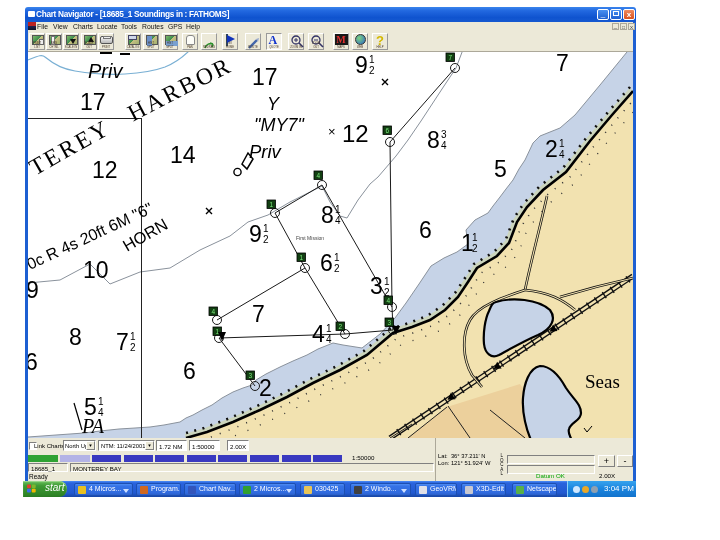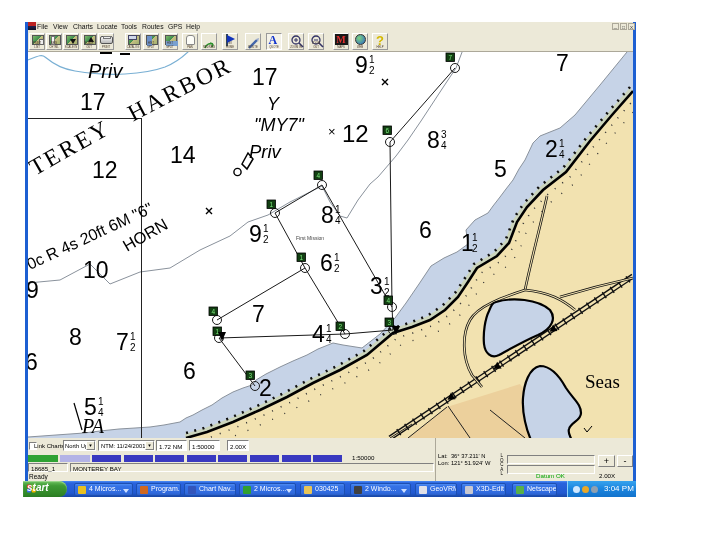--- a/index.html
+++ b/index.html
@@ -7,20 +7,34 @@
   body{font-family:"Liberation Sans", sans-serif;position:relative;}
   .abs{position:absolute;}
   .sunken{border:1px solid;border-color:#808080 #fff #fff #808080;background:#fff;}
   .raised{border:1px solid;border-color:#fff #808080 #808080 #fff;background:#ece9d8;}
 </style>
 </head>
 <body>
 
 <div class="abs" style="left:25px;top:7px;width:611px;height:474px;">
 
+  <div class="abs" style="left:0;top:0;width:611px;height:15px;border-radius:3px 3px 0 0;background:linear-gradient(180deg,#3a85ec 0%,#2268e0 25%,#0f53cf 70%,#1659d0 100%);">
+
+    <div class="abs" style="left:3px;top:4px;width:7px;height:6px;background:#fff;border-radius:1px;"></div>
+
+    <div class="abs" style="left:11px;top:2px;color:#fff;font-weight:bold;font-size:9px;letter-spacing:-0.35px;transform:scaleX(0.92);transform-origin:0 0;white-space:nowrap;">Chart Navigator - [18685_1 Soundings in : FATHOMS]</div>
+
+    <div class="abs" style="left:572px;top:2px;width:12px;height:11px;background:linear-gradient(180deg,#4a90f0,#2060d0);border:1px solid #fff;border-radius:2px;color:#fff;font-size:8px;line-height:8px;text-align:center;">_</div>
+
+    <div class="abs" style="left:585px;top:2px;width:12px;height:11px;background:linear-gradient(180deg,#4a90f0,#2060d0);border:1px solid #fff;border-radius:2px;">
+        <div class="abs" style="left:2px;top:1px;width:6px;height:5px;border:1px solid #fff;"></div>
+      </div>
+
+    <div class="abs" style="left:598px;top:2px;width:12px;height:11px;background:linear-gradient(180deg,#ef8a60,#d9521e);border:1px solid #fff;border-radius:2px;color:#fff;font-weight:bold;font-size:8px;line-height:10px;text-align:center;">x</div>
+  </div>
 
   <div class="abs" style="left:0;top:15px;width:611px;height:459px;background:#ece9d8;border-left:3px solid #1d5fd2;border-right:3px solid #1d5fd2;border-bottom:2px solid #1d5fd2;">
 
     <div class="abs" style="left:0;top:0;width:605px;height:9px;background:#ece9d8;font-size:6.8px;color:#111;">
 
       <div class="abs" style="left:0px;top:0px;width:8px;height:8px;background:linear-gradient(180deg,#b22 0%,#b22 45%,#225 45%,#112 100%);"></div>
       <span class="abs" style="left:9px;top:1px;">File</span>
         <span class="abs" style="left:25px;top:1px;">View</span>
         <span class="abs" style="left:45px;top:1px;">Charts</span>
         <span class="abs" style="left:69px;top:1px;">Locate</span>
@@ -429,21 +443,21 @@
 
 <div style="position:absolute;left:0px;top:0px;width:44px;height:16px;background:linear-gradient(180deg,#6cc15e 0%,#3e9a34 30%,#2f8526 85%,#2a7a22 100%);border-radius:0 8px 8px 0;box-shadow:inset 0 1px 1px #9fd98f;">
       <div style="position:absolute;left:4px;top:3px;width:9px;height:9px;">
         <svg width="9" height="9" style="display:block">
           <rect x="0" y="0.5" width="4" height="3.8" rx="1" fill="#e33e2c"></rect>
           <rect x="4.7" y="0.5" width="4" height="3.8" rx="1" fill="#7db72f"></rect>
           <rect x="0" y="4.8" width="4" height="3.8" rx="1" fill="#3b6cf0"></rect>
           <rect x="4.7" y="4.8" width="4" height="3.8" rx="1" fill="#f0b800"></rect>
         </svg>
       </div>
-      <span style="position:absolute;left:4px;top:1px;color:#fff;font-size:10px;font-weight:bold;font-style:italic;font-family:Liberation Sans,sans-serif;">start</span>
+      <span style="position:absolute;left:22px;top:1px;color:#fff;font-size:10px;font-weight:normal;font-style:italic;font-family:Liberation Sans,sans-serif;">start</span>
     </div>
 
 <div style="position:absolute;left:51px;top:1.5px;width:59px;height:13px;background:linear-gradient(180deg,#4f8cf2 0%,#3572e6 20%,#306ade 80%,#2a5fc8 100%);border:1px solid #1d4fb0;border-radius:2px;overflow:hidden;">
       <div style="position:absolute;left:3px;top:2.5px;width:8px;height:8px;background:#e8c020;border-radius:1px;"></div>
       <span style="position:absolute;left:14px;top:1px;color:#fff;font-size:7px;font-family:Liberation Sans,sans-serif;white-space:nowrap;">4 Micros...</span>
       <div style="position:absolute;right:3px;top:5px;width:0;height:0;border-left:3px solid transparent;border-right:3px solid transparent;border-top:4px solid #cfe0ff;"></div>
     </div>
 
 <div style="position:absolute;left:113px;top:1.5px;width:45px;height:13px;background:linear-gradient(180deg,#4f8cf2 0%,#3572e6 20%,#306ade 80%,#2a5fc8 100%);border:1px solid #1d4fb0;border-radius:2px;overflow:hidden;">
       <div style="position:absolute;left:3px;top:2.5px;width:8px;height:8px;background:#d06820;border-radius:1px;"></div>

